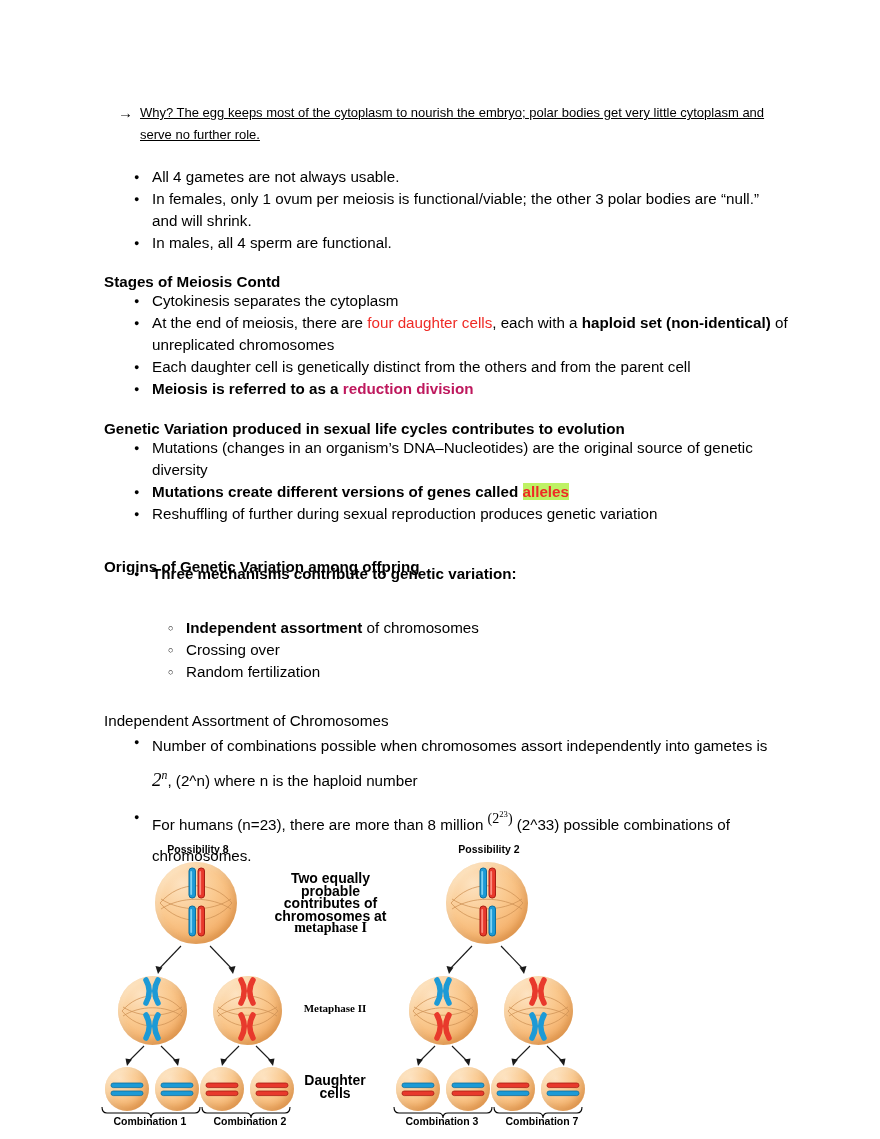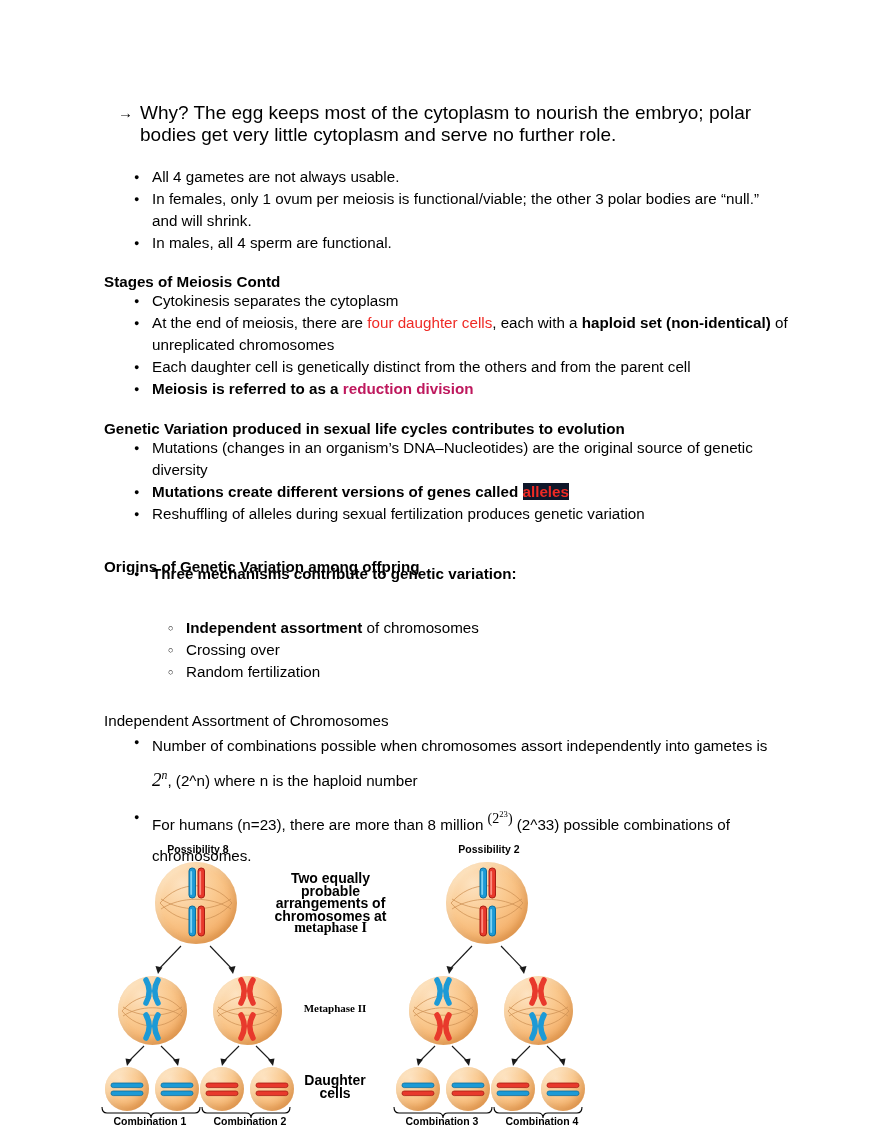--- a/index.html
+++ b/index.html
@@ -16,21 +16,21 @@
 
   
   .blk { position:absolute; }
 
   .arrow-row { display:flex; align-items:flex-start; }
   .arrow-glyph {
     width: 22px; flex:0 0 22px;
     font-size: 15px; line-height: 22px; font-weight: 700;
     color:#000;
   }
-  .arrow-text { font-size:19px; line-height:22px; }
+  .arrow-text { font-size:13px; line-height:22px;text-decoration:underline; }
 
   ul.b1 { list-style:none; margin:0; padding:0; }
   ul.b1 > li {
     position:relative; padding-left: 28px;
     font-size:15.2px; line-height:22px; margin:0;
   }
   ul.b1 > li::before {
     content:"\25CF"; position:absolute; left:10px; top:0;
     font-size:9px; line-height:22px;
   }
@@ -45,21 +45,21 @@
   }
 
   h3.hdr {
     font-size:15.2px; line-height:22px; font-weight:700; margin:0;
   }
   .plainhdr { font-size:15.2px; line-height:22px; font-weight:400; margin:0; }
 
   .b { font-weight:700; }
   .red { color:#ef2a25; }
   .redbold { color:#be185d; font-weight:700; }
-  .hl { color:#ef2a25; font-weight:700; background:#0f172a; }
+  .hl { color:#ef2a25; font-weight:700; background:#bef264; }
 
   .mathi {
     font-family:"Liberation Serif", serif;
     font-style:italic; font-size:19px;
   }
   .mathi sup { font-size:0.62em; font-style:italic; }
   .mathp {
     font-family:Liberation Serif, serif;
     font-size:14px; position:relative; top:-7px;margin-top:16px;
   }
@@ -123,21 +123,21 @@
     </li>
   </ul>
 
   <h3 class="hdr blk" style="left:104px; top:418px;">Genetic Variation produced in sexual life cycles contributes to evolution</h3>
 
   <ul class="b1 blk" style="left:124px; top:437px; width:660px;">
     <li>Mutations (changes in an organism’s DNA–Nucleotides) are the original source of genetic diversity</li>
     <li>
       <span class="b">Mutations create different versions of genes called </span><span class="hl">alleles</span>
     </li>
-    <li>Reshuffling of alleles during sexual fertilization produces genetic variation</li>
+    <li>Reshuffling of further during sexual reproduction produces genetic variation</li>
   </ul>
 
   <h3 class="hdr blk" style="left:104px; top:556px;">Origins of Genetic Variation among offpring</h3>
 
   <ul class="b1 blk" style="left:124px; top:563px; width:660px;">
     <li>
       <span class="b">Three mechanisms contribute to genetic variation:</span>
     </li>
   </ul>
 
@@ -164,36 +164,36 @@
     </li>
   </ul>
 
   <div id="diagram">
 
     <div class="dlabel" style="left:18px; top:0px; width:160px;">Possibility 8</div>
     <div class="dlabel" style="left:309px; top:0px; width:160px;">Possibility 2</div>
 
     <div class="dcenter" style="left:163px; top:29px; width:135px;">
       <div>Two equally probable</div>
-      <div>arrangements of</div>
+      <div>contributes of</div>
       <div>chromosomes at</div>
       <div class="serifII">metaphase I</div>
     </div>
 
     <div class="dcenter serifII" style="left:180px; top:159px; width:110px; font-size:11px;">Metaphase II</div>
 
     <div class="dcenter" style="left:190px; top:231px; width:90px;">
       <div>Daughter</div>
       <div>cells</div>
     </div>
 
     <div class="dlabel" style="left:0px; top:272px; width:100px;">Combination 1</div>
     <div class="dlabel" style="left:100px; top:272px; width:100px;">Combination 2</div>
     <div class="dlabel" style="left:292px; top:272px; width:100px;">Combination 3</div>
-    <div class="dlabel" style="left:392px; top:272px; width:100px;">Combination 4</div>
+    <div class="dlabel" style="left:392px; top:272px; width:100px;">Combination 7</div>
 
     <div class="cell" style="left:55px; top:19px; width:82px; height:82px;">
       <div class="body"></div>
       <svg viewBox="0 0 82 82">
         <path class="spin" d="M6 47 C26 34,56 34,76 47"></path>
         <path class="spin" d="M6 37 C26 50,56 50,76 37"></path>
         <path class="spin" d="M5 41 C25 18,57 18,77 41"></path>
         <path class="spin" d="M5 41 C25 64,57 64,77 41"></path>
         <g>
           <rect x="34" y="6" width="6.5" height="30" rx="3" fill="#1c9ad6" stroke="#0d6f9e" stroke-width="1"></rect>

